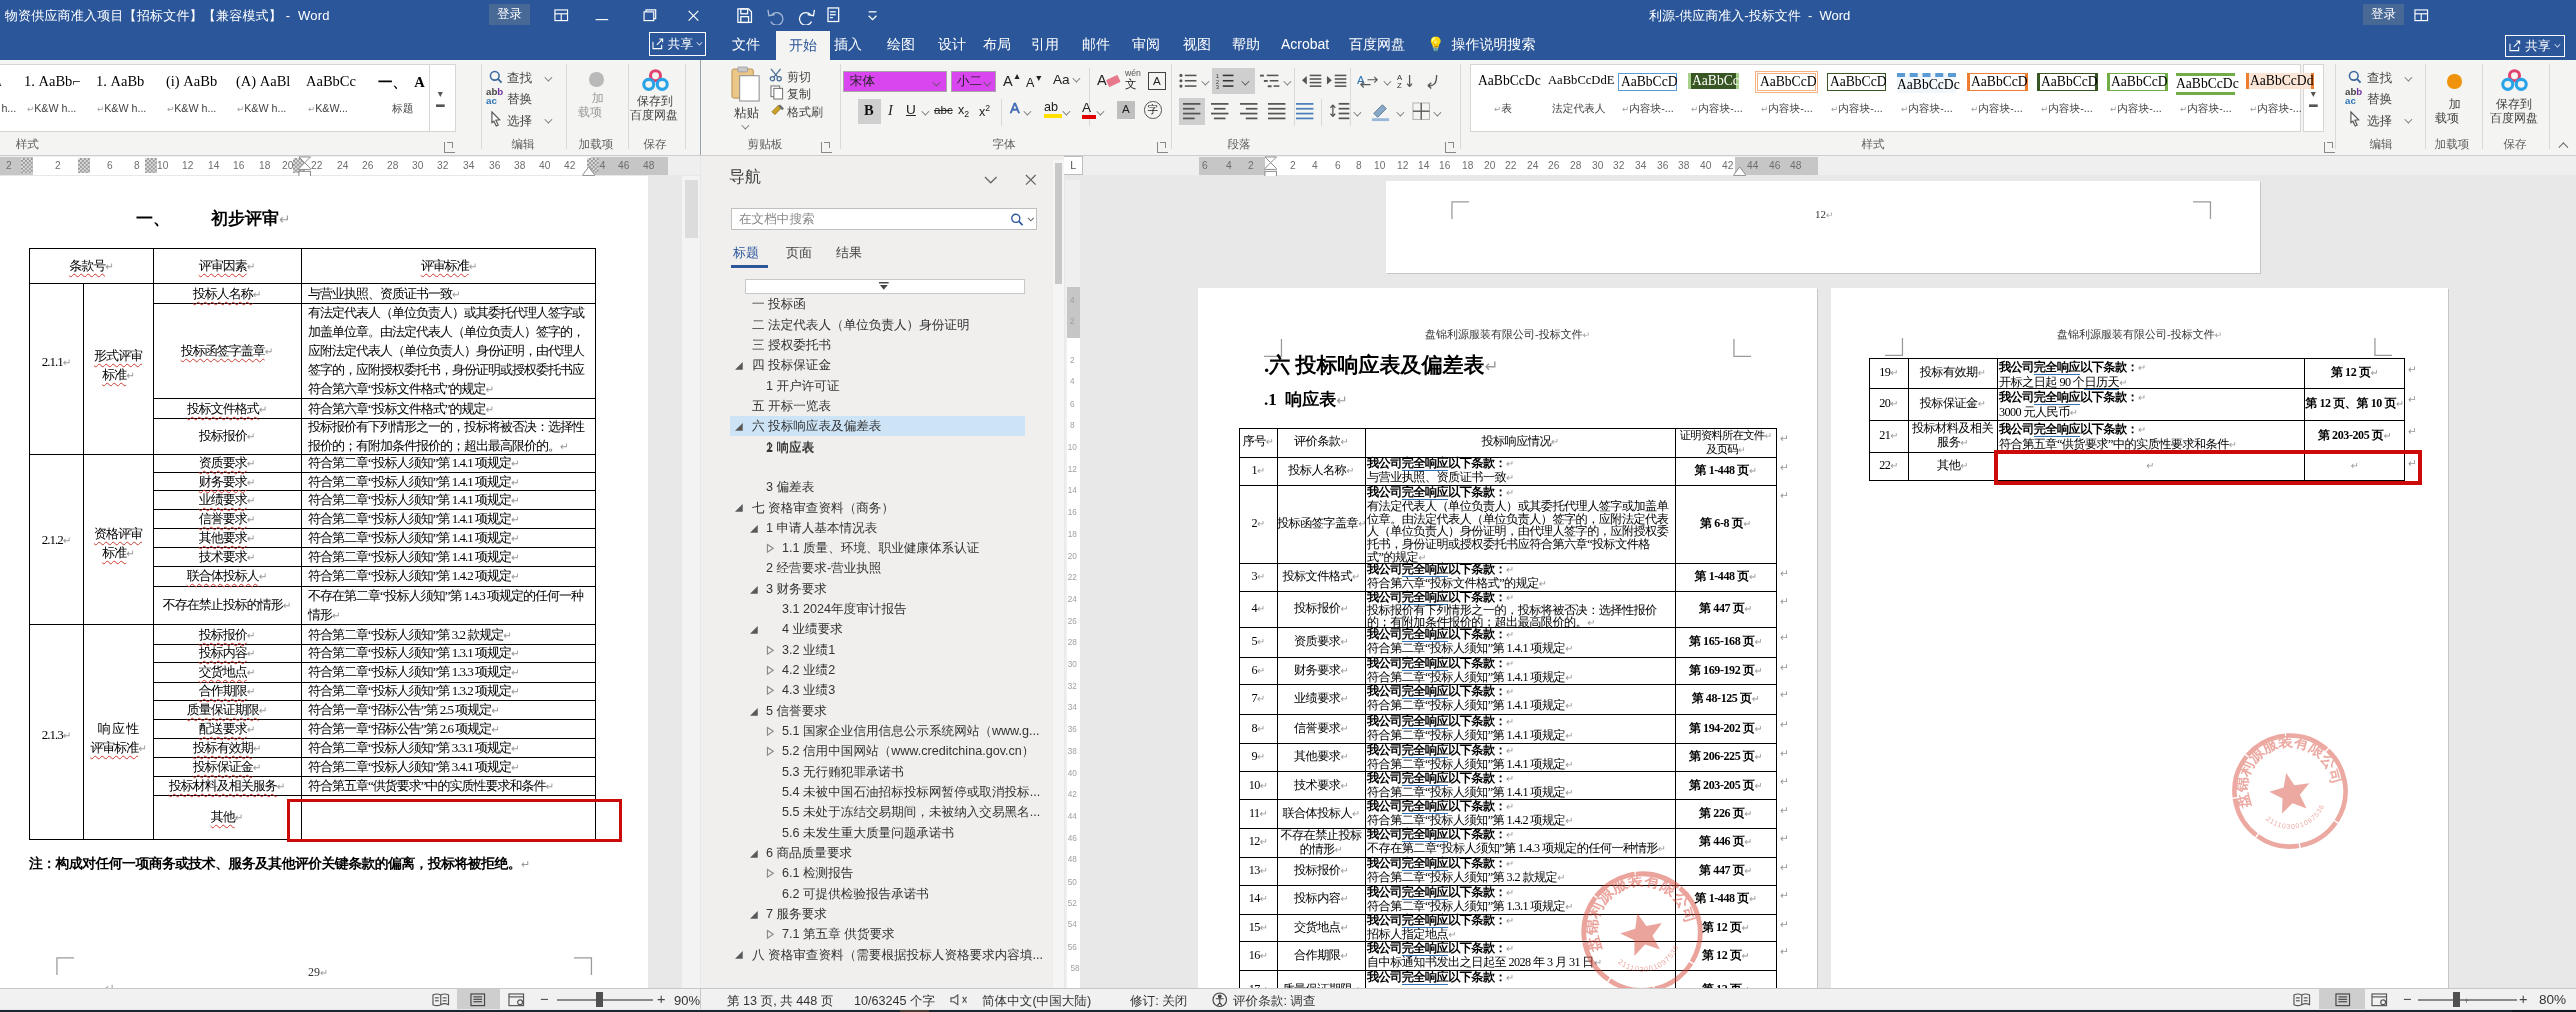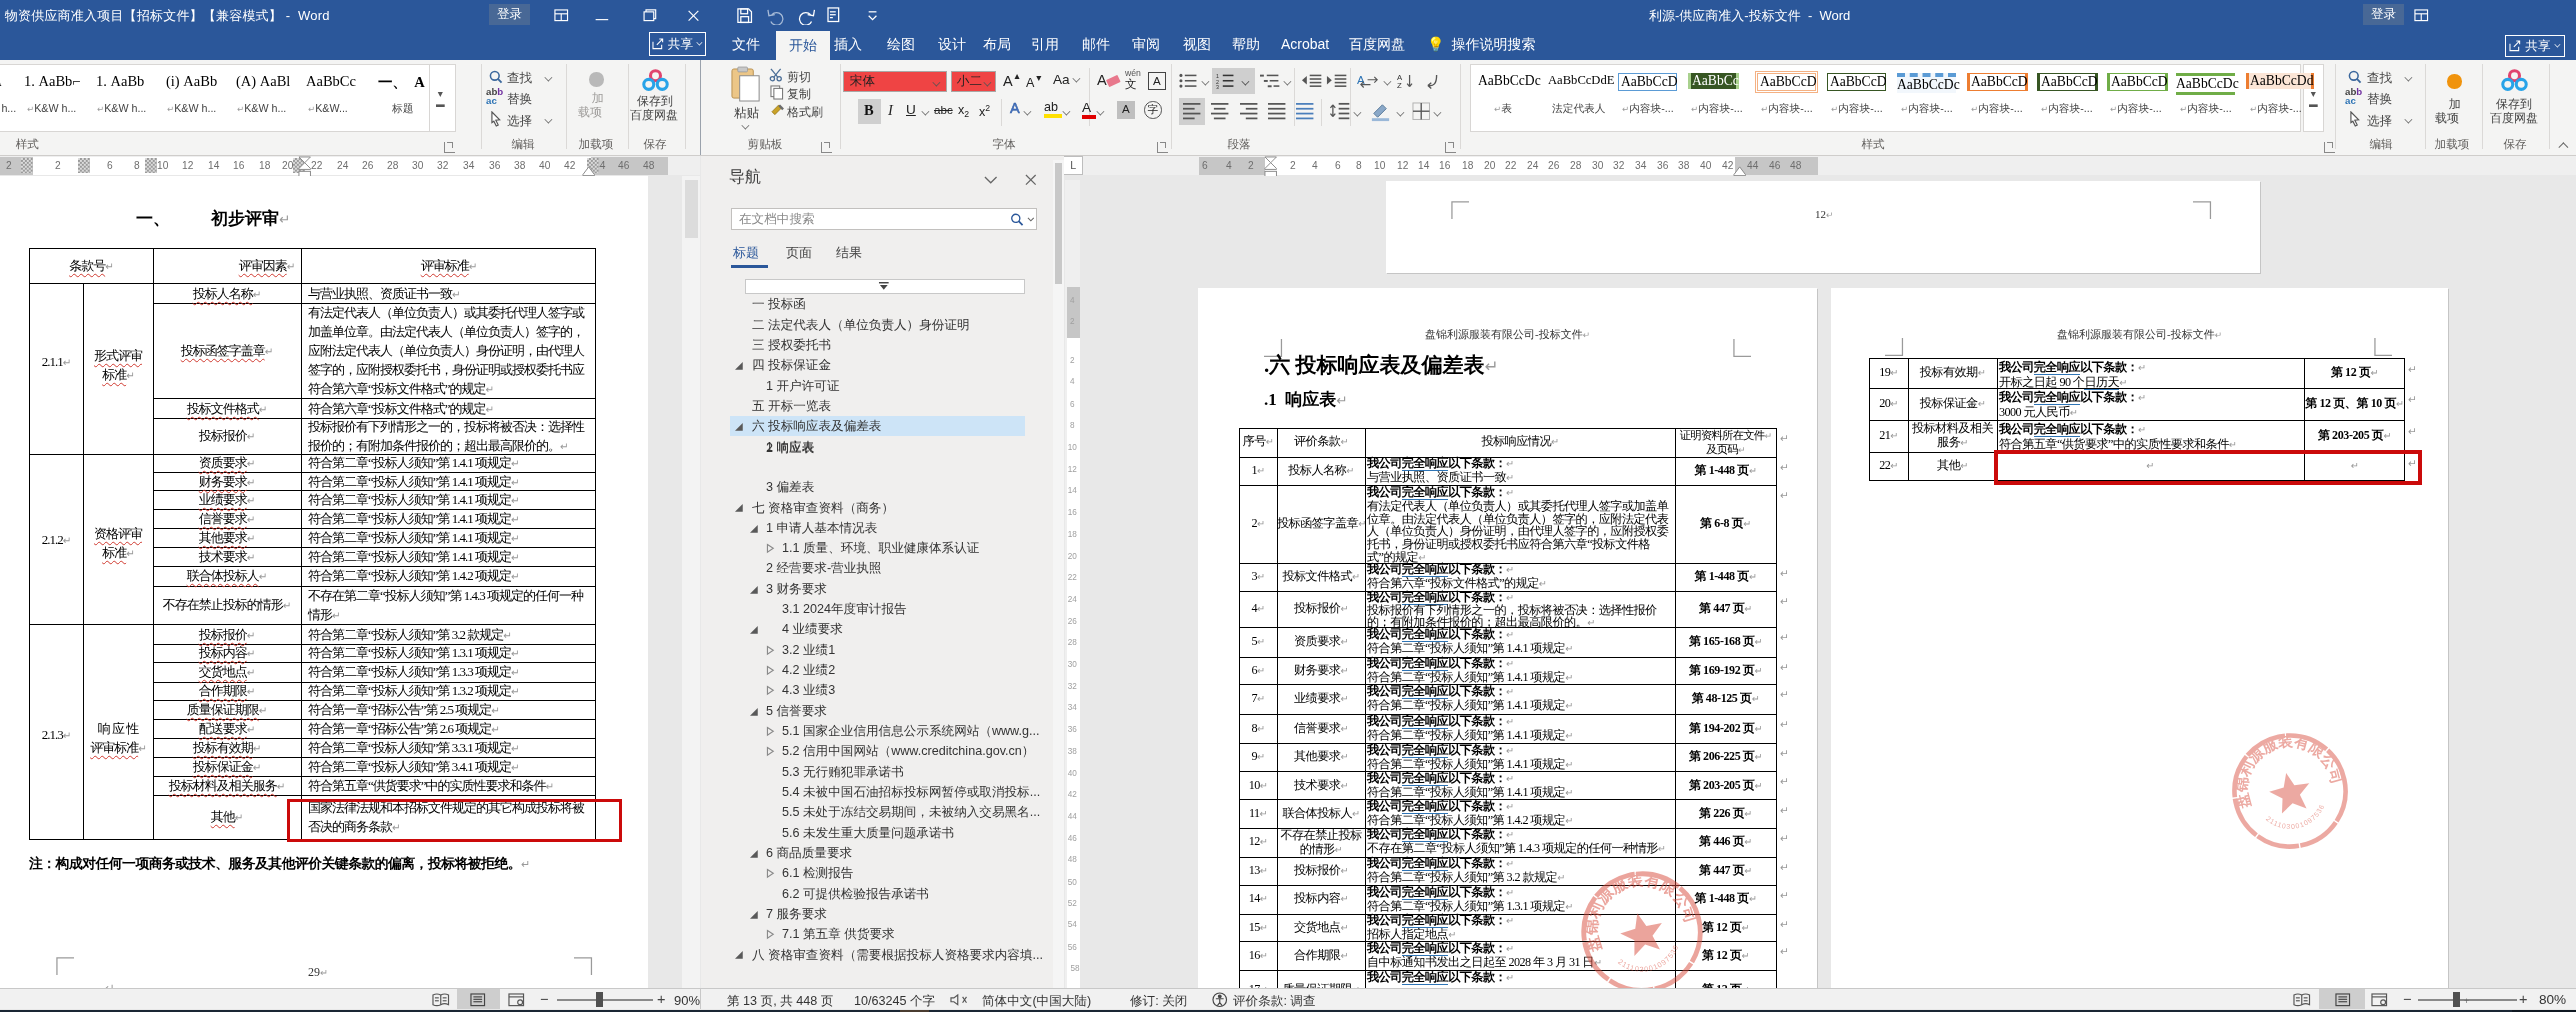--- a/index.html
+++ b/index.html
@@ -8,21 +8,21 @@
 .wt{color:#fff}
 .titlebar{position:absolute;left:0;top:0;width:2576px;height:29px;background:#2b579a}
 .tabsrow{position:absolute;left:0;top:29px;width:2576px;height:31px;background:#2b579a}
 .ribbon{position:absolute;top:60px;height:95px;background:#f4f4f3}
 .ribline{position:absolute;top:155px;height:1px;background:#cfcdcb}
 .tab{position:absolute;top:29px;height:31px;line-height:31px;color:#fff;font-size:14px;text-align:center}
 .seltab{position:absolute;top:31px;height:29px;background:#f4f4f3;color:#2b579a;font-size:14px;text-align:center;line-height:29px}
 .gsep{position:absolute;top:64px;width:1px;height:85px;background:#dbd9d7}
 .glabel{position:absolute;top:137px;font-size:11.6px;color:#605e5c;text-align:center;white-space:nowrap}
 .gi{position:absolute;font-size:12px;color:#444;white-space:nowrap}
-.combo{position:absolute;background:#ef4444;border:1px solid #a9a7a5;font-size:12.6px;color:#222}
+.combo{position:absolute;background:#d946ef;border:1px solid #a9a7a5;font-size:12.6px;color:#222}
 .launch{position:absolute;width:10.7px;height:10.7px;border-left:1px solid #888;border-bottom:1px solid #888}
 .launch:before{content:"";position:absolute;right:1.9px;top:0px;width:4.8px;height:4.8px;border-right:1.5px solid #888;border-top:1.5px solid #888}
 .chev{display:inline-block;width:6.8px;height:6.8px;border-right:1.5px solid;border-bottom:1.5px solid;transform:rotate(45deg) scale(.8);vertical-align:1.9px}
 .gallery{position:absolute;top:64px;height:68px;background:#fff;border:1px solid #d8d6d4}
 .gsample{position:absolute;top:73px;font-family:"Liberation Serif",serif;font-size:14.5px;color:#000;white-space:nowrap}
 .gname{position:absolute;top:102px;font-size:10.7px;color:#444;white-space:nowrap}
 .rulernum{position:absolute;top:3.9px;font-size:10.2px;color:#6e6e6e}
 .grid{position:absolute;width:11.6px;height:14.5px;background:repeating-conic-gradient(#9a9a9a 0 25%,#dcdcdc 0 50%);background-size:3.9px 3.9px}
 .navitem{position:absolute;left:0;width:349px;height:20.4px;line-height:20.4px;font-size:12.6px;color:#333;white-space:nowrap;overflow:hidden}
 .doctext{font-family:"Liberation Serif",serif;color:#000}
@@ -531,21 +531,21 @@
 <div class="ab" style="left:124px;top:490px;width:443px;height:1px;background:#000"></div>
 <div class="ab" style="left:124px;top:509px;width:443px;height:1px;background:#000"></div>
 <div class="ab" style="left:124px;top:528px;width:443px;height:1px;background:#000"></div>
 <div class="ab" style="left:124px;top:547px;width:443px;height:1px;background:#000"></div>
 <div class="ab" style="left:0px;top:0px;width:1px;height:592px;background:#000"></div>
 <div class="ab" style="left:124px;top:0px;width:1px;height:592px;background:#000"></div>
 <div class="ab" style="left:272px;top:0px;width:1px;height:592px;background:#000"></div>
 <div class="ab" style="left:566px;top:0px;width:1px;height:592px;background:#000"></div>
 <div class="ab" style="left:54px;top:35px;width:1px;height:556px;background:#000"></div>
 <div class="ab doctext" style="left:0px;top:7.8px;width:124px;text-align:center;font-size:13px;letter-spacing:-1px;line-height:19px;"><span class="wavy">条款号</span><span class="pil">↵</span></div>
-<div class="ab doctext" style="left:124px;top:7.8px;width:147px;text-align:center;font-size:13px;letter-spacing:-1px;line-height:19px;margin-left:40px;"><span class="wavy">评审因素</span><span class="pil">↵</span></div>
+<div class="ab doctext" style="left:124px;top:7.8px;width:147px;text-align:center;font-size:13px;letter-spacing:-1px;line-height:19px;"><span class="wavy">评审因素</span><span class="pil">↵</span></div>
 <div class="ab doctext" style="left:272px;top:7.8px;width:295px;text-align:center;font-size:13px;letter-spacing:-1px;line-height:19px;"><span class="wavy">评审标准</span><span class="pil">↵</span></div>
 <div class="ab doctext" style="left:0px;top:104px;width:54px;text-align:center;font-size:13px;letter-spacing:-1px;line-height:19px;">2.1.1<span class="pil">↵</span></div>
 <div class="ab doctext" style="left:54px;top:98px;width:70px;text-align:center;font-size:13px;letter-spacing:-1px;line-height:19px;"><span class="wavy">形式评审</span><br><span class="wavy">标准</span><span class="pil">↵</span></div>
 <div class="ab doctext" style="left:0px;top:282px;width:54px;text-align:center;font-size:13px;letter-spacing:-1px;line-height:19px;">2.1.2<span class="pil">↵</span></div>
 <div class="ab doctext" style="left:54px;top:276px;width:70px;text-align:center;font-size:13px;letter-spacing:-1px;line-height:19px;"><span class="wavy">资格评审</span><br><span class="wavy">标准</span><span class="pil">↵</span></div>
 <div class="ab doctext" style="left:0px;top:477px;width:54px;text-align:center;font-size:13px;letter-spacing:-1px;line-height:19px;">2.1.3<span class="pil">↵</span></div>
 <div class="ab doctext" style="left:54px;top:471px;width:70px;text-align:center;font-size:13px;letter-spacing:-1px;line-height:19px;">响 应 性<br><span class="wavy">评审标准</span><span class="pil">↵</span></div>
 <div class="ab doctext" style="left:124px;top:36px;width:147px;text-align:center;font-size:13px;letter-spacing:-1px;line-height:19px;"><span class="wavy">投标人名称</span><span class="pil">↵</span></div>
 <div class="ab doctext" style="left:279px;top:36px;width:287px;text-align:left;font-size:13px;letter-spacing:-1px;line-height:19px;">与营业执照、资质证书一致<span class="pil">↵</span></div>
 <div class="ab doctext" style="left:124px;top:93px;width:147px;text-align:center;font-size:13px;letter-spacing:-1px;line-height:19px;"><span class="wavy">投标函签字盖章</span><span class="pil">↵</span></div>
@@ -582,21 +582,20 @@
 <div class="ab doctext" style="left:279px;top:452px;width:287px;text-align:left;font-size:13px;letter-spacing:-1px;line-height:19px;">符合第一章“招标公告”第 2.5 项规定<span class="pil">↵</span></div>
 <div class="ab doctext" style="left:124px;top:471px;width:147px;text-align:center;font-size:13px;letter-spacing:-1px;line-height:19px;"><span class="wavy">配送要求</span><span class="pil">↵</span></div>
 <div class="ab doctext" style="left:279px;top:471px;width:287px;text-align:left;font-size:13px;letter-spacing:-1px;line-height:19px;">符合第一章“招标公告”第 2.6 项规定<span class="pil">↵</span></div>
 <div class="ab doctext" style="left:124px;top:490px;width:147px;text-align:center;font-size:13px;letter-spacing:-1px;line-height:19px;"><span class="wavy">投标有效期</span><span class="pil">↵</span></div>
 <div class="ab doctext" style="left:279px;top:490px;width:287px;text-align:left;font-size:13px;letter-spacing:-1px;line-height:19px;">符合第二章“投标人须知”第 3.3.1 项规定<span class="pil">↵</span></div>
 <div class="ab doctext" style="left:124px;top:509px;width:147px;text-align:center;font-size:13px;letter-spacing:-1px;line-height:19px;"><span class="wavy">投标保证金</span><span class="pil">↵</span></div>
 <div class="ab doctext" style="left:279px;top:509px;width:287px;text-align:left;font-size:13px;letter-spacing:-1px;line-height:19px;">符合第二章“投标人须知”第 3.4.1 项规定<span class="pil">↵</span></div>
 <div class="ab doctext" style="left:124px;top:528px;width:147px;text-align:center;font-size:13px;letter-spacing:-1px;line-height:19px;"><span class="wavy">投标材料及相关服务</span><span class="pil">↵</span></div>
 <div class="ab doctext" style="left:279px;top:528px;width:287px;text-align:left;font-size:13px;letter-spacing:-1px;line-height:19px;">符合第五章“供货要求”中的实质性要求和条件<span class="pil">↵</span></div>
 <div class="ab doctext" style="left:124px;top:559px;width:147px;text-align:center;font-size:13px;letter-spacing:-1px;line-height:19px;"><span class="wavy">其他</span><span class="pil">↵</span></div>
-<div class="ab doctext" style="left:279px;top:550px;width:287px;text-align:left;font-size:13px;letter-spacing:-1px;line-height:19px;">国家法律法规和本招标文件规定的其它构成投标将被否决的商务条款<span class="pil">↵</span></div>
 </div>
 
   <div class="ab" style="left:287px;top:623px;width:335px;height:43px;border:3.9px solid #cb0a0a"></div>
 
   <div class="ab doctext" style="left:29px;top:679px;font-size:13.8px;font-weight:bold;letter-spacing:-0.5px">注：构成对任何一项商务或技术、服务及其他评价关键条款的偏离，投标将被拒绝。<span class="pil" style="font-weight:normal">↵</span></div>
 
   <svg class="ab" style="left:55px;top:780px" width="19.4" height="19.4" viewBox="0 0 20 20" fill="none" stroke="#9a9a9a" stroke-width="1.3">
         <path d="M2 20 V2 H20"></path>
       </svg>
   <svg class="ab" style="left:574px;top:780px" width="19.4" height="19.4" viewBox="0 0 20 20" fill="none" stroke="#9a9a9a" stroke-width="1.3">

